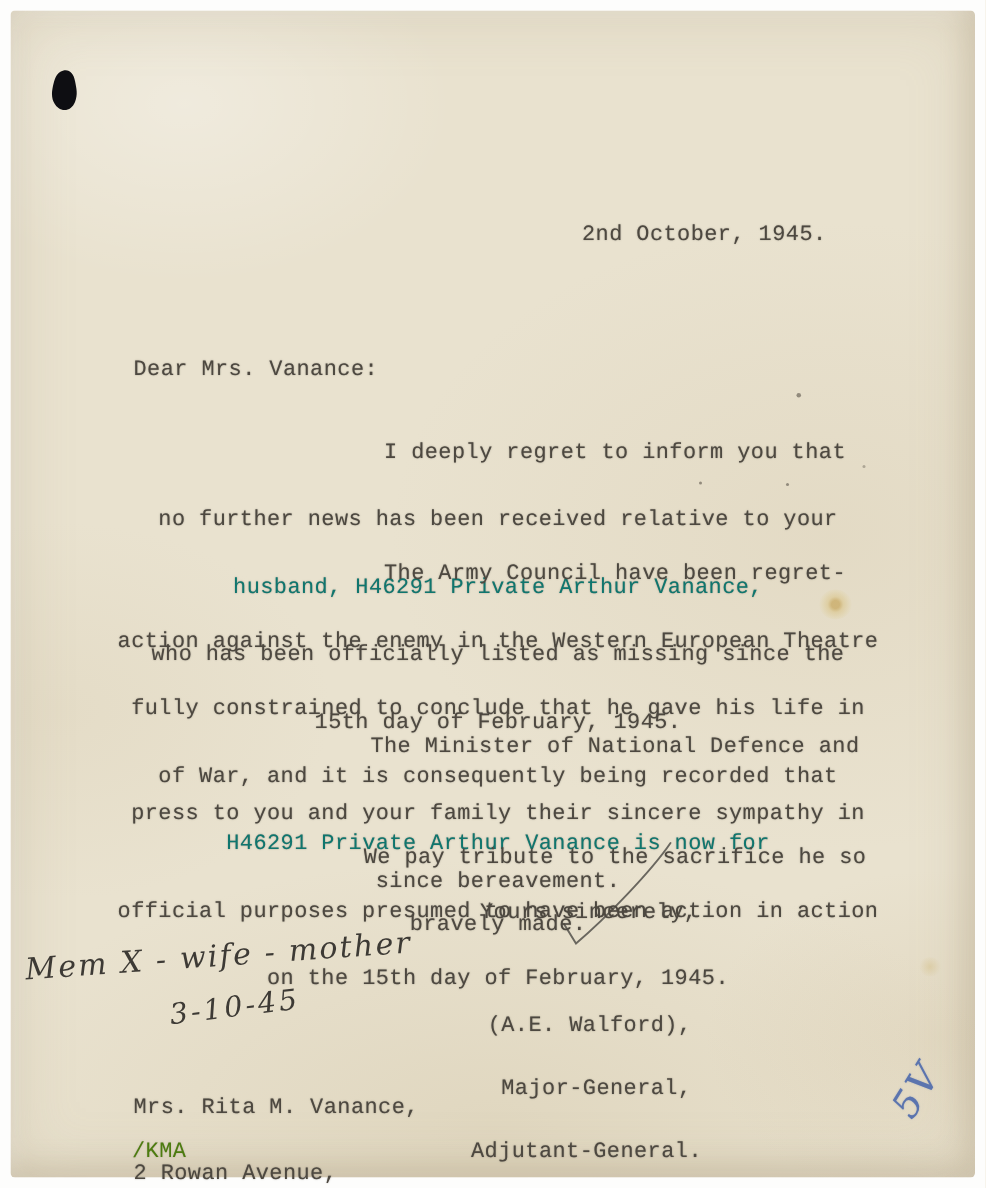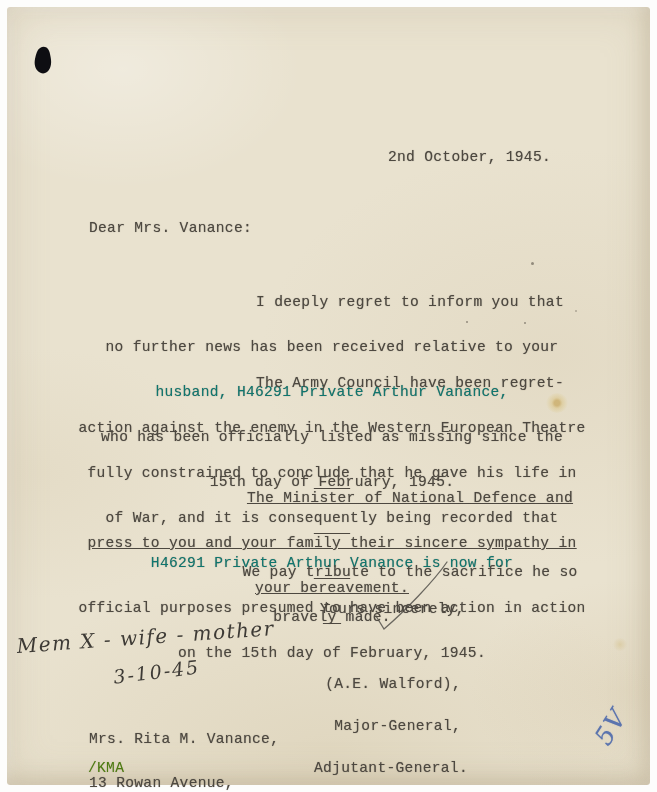--- a/index.html
+++ b/index.html
@@ -59,62 +59,62 @@
 
   <div class="stain"></div>
   <div class="stain2"></div>
   <div class="speck" style="left:531px;top:262px;width:3px;height:3px;"></div>
   <div class="speck" style="left:466px;top:321px;width:2px;height:2px;"></div>
   <div class="speck" style="left:524px;top:322px;width:2px;height:2px;"></div>
   <div class="speck" style="left:575px;top:310px;width:2px;height:2px;opacity:0.4;"></div>
 
   <div class="typed" style="left:388px;top:150px;">2nd October, 1945.</div>
 
-  <div class="typed" style="left:89px;top:221px;text-align:center;">Dear Mrs. Vanance:</div>
+  <div class="typed" style="left:89px;top:240px;text-align:center;">Dear Mrs. Vanance:</div>
 
   <div class="typed para" style="top:265px;">
     <div class="tline">I deeply regret to inform you that</div>
     <div class="tline">no further news has been received relative to your</div>
     <div class="tline faded">husband, H46291 Private Arthur Vanance,</div>
     <div class="tline">who has been officially listed as missing since the</div>
     <div class="tline">15th day of February, 1945.</div>
   </div>
 
   <div class="typed para" style="top:346px;">
     <div class="tline">The Army Council have been regret-</div>
     <div class="tline">action against the enemy in the Western European Theatre</div>
     <div class="tline">fully constrained to conclude that he gave his life in</div>
     <div class="tline">of War, and it is consequently being recorded that</div>
     <div class="tline faded">H46291 Private Arthur Vanance is now for</div>
     <div class="tline">official purposes presumed to have been action in action</div>
     <div class="tline">on the 15th day of February, 1945.</div>
   </div>
 
-  <div class="typed para" style="top:461px;text-decoration:underline;">
+  <div class="typed para" style="top:461px;">
     <div class="tline">The Minister of National Defence and</div>
     <div class="tline">press to you and your family their sincere sympathy in</div>
-    <div class="tline">your bereavement.</div>
+    <div class="tline">since bereavement.</div>
   </div>
 
   <div class="typed para" style="top:535px;">
     <div class="tline">We pay tribute to the sacrifice he so</div>
     <div class="tline">bravely made.</div>
   </div>
 
   <div class="typed" style="left:320px;top:578px;margin-top:24px;">Yours sincerely,</div>
 
   <div class="typed sig-block" style="top:649px;">
     <div>(A.E. Walford),</div>
     <div>Major-General,</div>
     <div>Adjutant-General.</div>
   </div>
 
   <div class="typed address" style="top:703px;">
     <div>Mrs. Rita M. Vanance,</div>
-    <div>13 Rowan Avenue,</div>
+    <div>2 Rowan Avenue,</div>
     
   </div>
 
   <div class="typed initials" style="left:88px;top:761px;">/KMA</div>
 
   <div class="hand memo-line">Mem X - wife - mother</div>
   <div class="hand memo-date">3-10-45</div>
   <div class="hand blue-mark">5V</div>
 </div>
 

